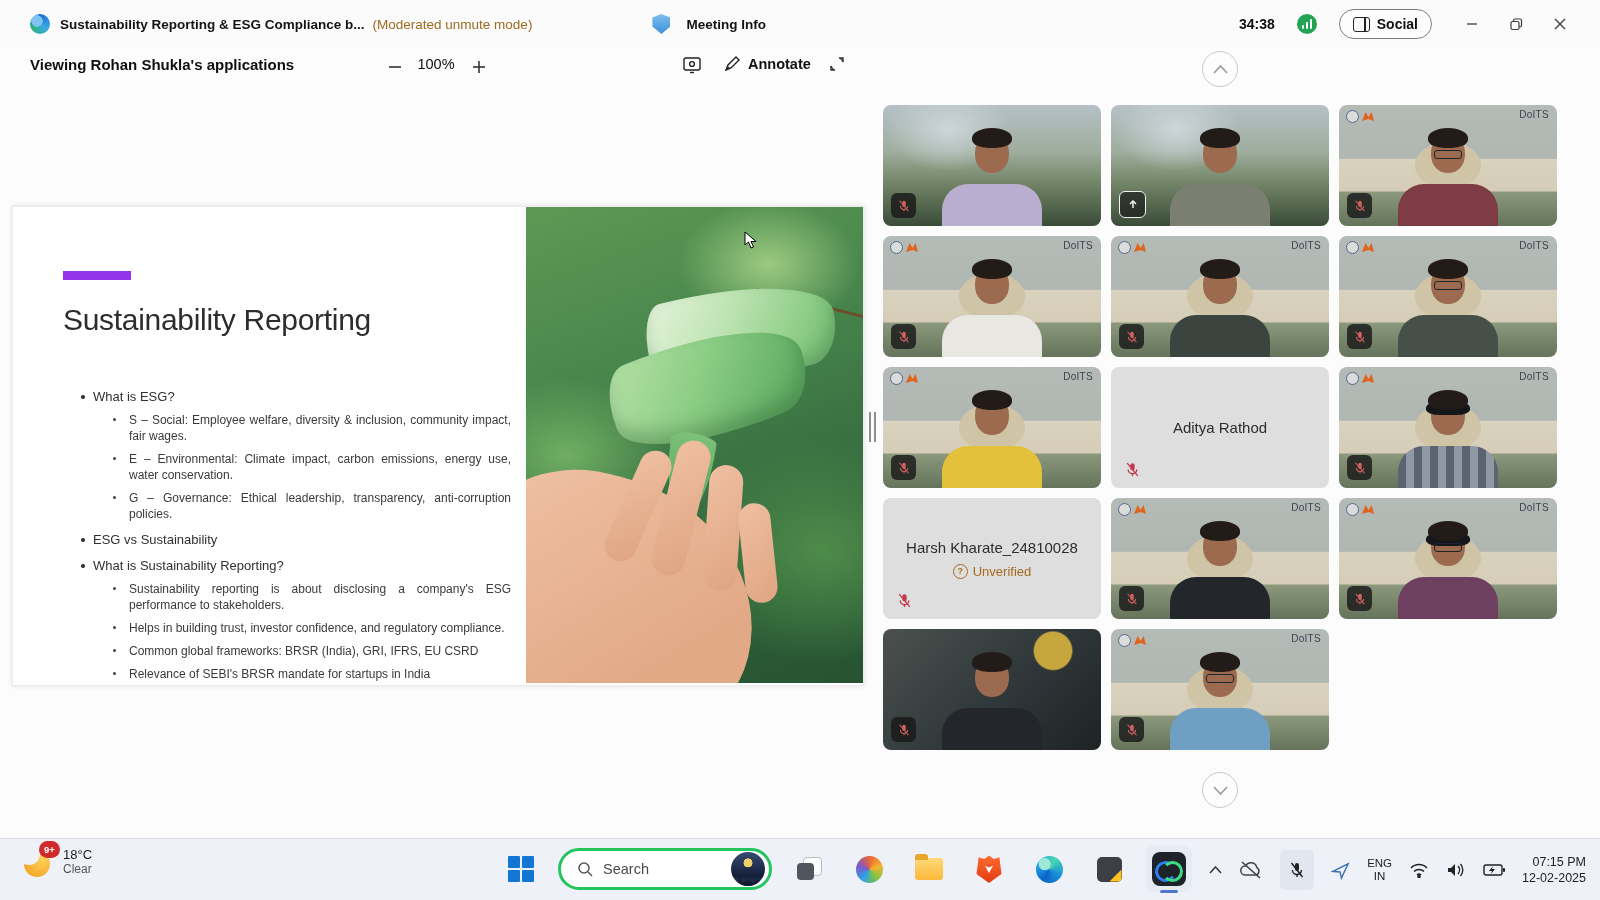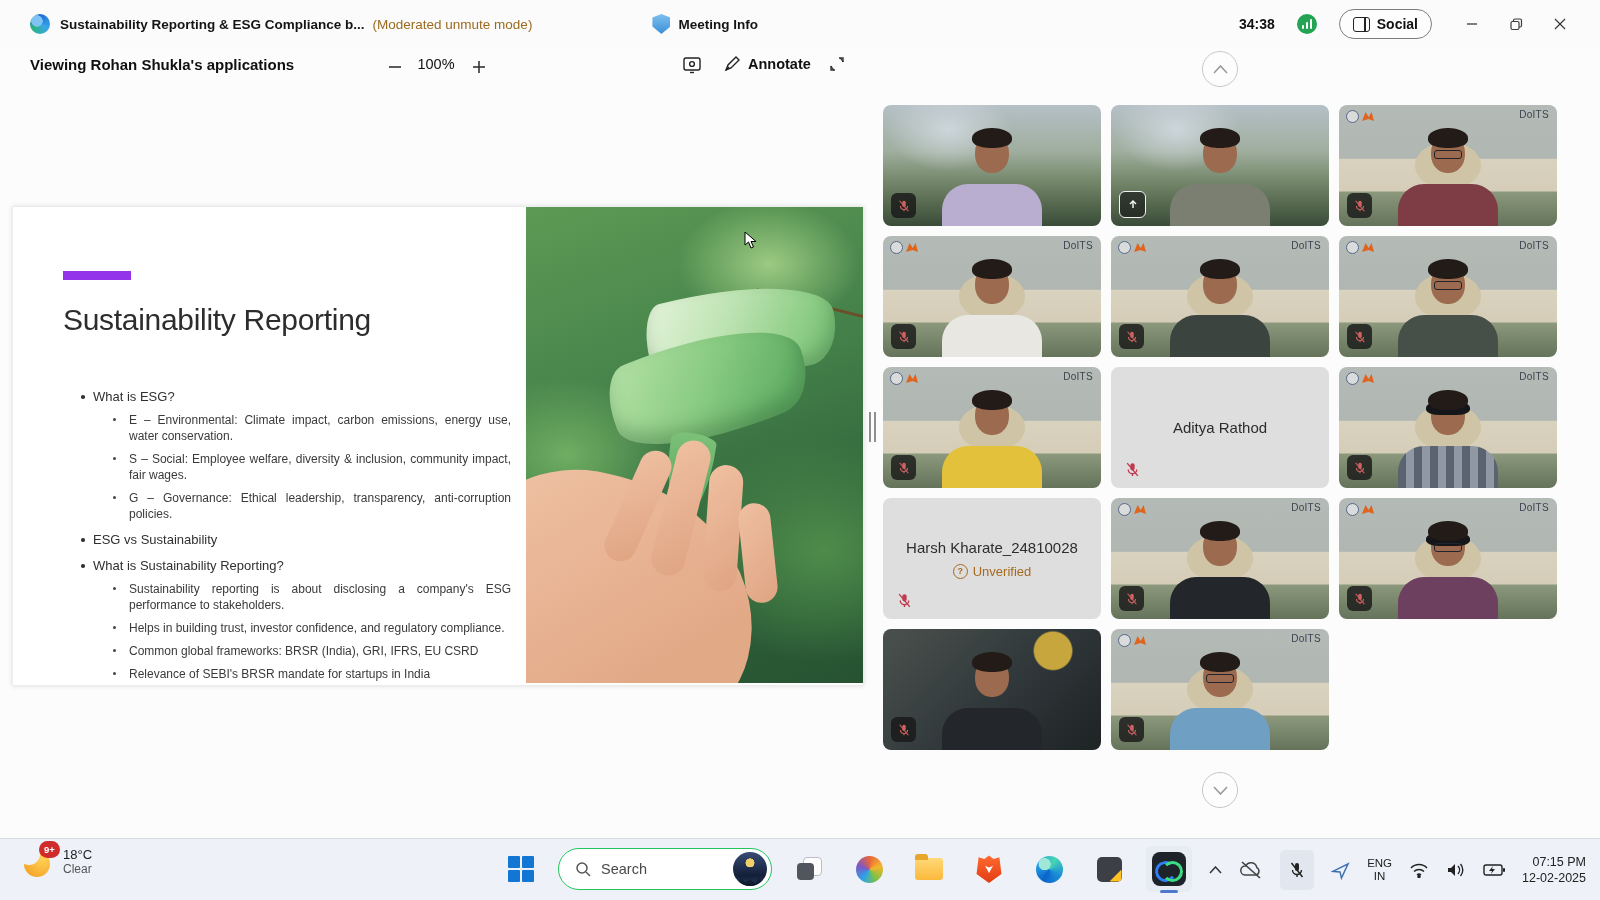--- a/index.html
+++ b/index.html
@@ -8,21 +8,21 @@
   svg{display:block}
   
   #titlebar{position:absolute;left:0;top:0;width:1600px;height:48px;background:#fbfbfb;display:flex;align-items:center;}
   .wbx-logo{width:20px;height:20px;margin-left:30px;border-radius:50%;
     background:radial-gradient(circle at 35% 35%,#7ec3f2 0 30%,transparent 32%),
                conic-gradient(#1b6fd4,#39a7e8,#2bb380,#1b6fd4);}
   .mtitle{margin-left:10px;font-size:13.5px;font-weight:700;color:#141414;}
   .modenote{margin-left:8px;font-size:13.5px;color:#9c6b1f;}
   .shield{width:18px;height:20px;margin-left:120px;background:linear-gradient(#7ec0f0,#3b8fd8);
     clip-path:polygon(50% 0,100% 18%,100% 62%,50% 100%,0 62%,0 18%);}
-  .minfo{margin-left:8px;font-size:13.5px;font-weight:700;color:#141414;}
+  .minfo{margin-left:16px;font-size:13.5px;font-weight:700;color:#141414;}
   .tright{position:absolute;right:0;top:0;height:48px;display:flex;align-items:center;}
   .timer{font-size:14px;font-weight:700;color:#101010;}
   .conn{width:20px;height:20px;border-radius:50%;background:#23a455;margin-left:22px;position:relative;}
   .conn i{position:absolute;bottom:5px;width:2.5px;background:#fff;border-radius:1px;}
   .conn i:nth-child(1){left:5px;height:4px}.conn i:nth-child(2){left:9px;height:7px}.conn i:nth-child(3){left:13px;height:10px}
   .layoutbtn{margin-left:22px;height:28px;padding:0 13px;border:1px solid #7d7d7d;border-radius:15px;
     display:flex;align-items:center;gap:7px;background:#fdfdfd;cursor:default;}
   .layoutbtn .gl{width:15px;height:13px;border:1.6px solid #222;border-radius:3px;position:relative;}
   .layoutbtn .gl::before{content:"";position:absolute;top:0;bottom:0;right:3px;width:1.6px;background:#222;}
   .layoutbtn span{font-size:14px;font-weight:700;color:#111;}
@@ -122,21 +122,21 @@
   .wicon{position:relative;width:30px;height:30px;}
   .wmoon{position:absolute;left:0;bottom:0;width:26px;height:26px;border-radius:50%;
     background:radial-gradient(circle at 70% 30%,#ffd257,#f29a1d);}
   .wmoon::after{content:"";position:absolute;left:-6px;top:-8px;width:22px;height:22px;border-radius:50%;background:#eef2f8;}
   .wbadge{position:absolute;right:-6px;top:-6px;min-width:17px;height:17px;border-radius:9px;background:#cf2b2b;
     color:#fff;font-size:9.5px;font-weight:700;display:flex;align-items:center;justify-content:center;padding:0 2px;}
   .wtemp{font-size:13px;color:#1c1c1c;line-height:15px;}
   .wcond{font-size:12px;color:#555;line-height:15px;}
   .tb-center{position:absolute;left:498px;top:7px;display:flex;align-items:center;gap:14px;}
   .tb-ic{width:46px;height:46px;display:flex;align-items:center;justify-content:center;border-radius:6px;}
-  .searchbox{width:214px;height:42px;border-radius:21px;background:#fff;border:1px solid #22c55e;
+  .searchbox{width:214px;height:42px;border-radius:21px;background:#fff;border:3px solid #22c55e;
     display:flex;align-items:center;padding:0 4px 0 16px;gap:10px;box-sizing:border-box;}
   .searchbox .stext{flex:1;font-size:14.5px;color:#4a4a4a;}
   .nightpic{width:34px;height:34px;border-radius:50%;overflow:hidden;position:relative;
     background:radial-gradient(9px 9px at 50% 32%,#f0d06a 0 48%,transparent 52%),linear-gradient(#394c74,#131f38 70%,#2c3c5e);}
   .nightpic::after{content:"";position:absolute;bottom:0;left:0;right:0;height:12px;
     background:linear-gradient(transparent,#0c1526);clip-path:polygon(0 100%,0 40%,15% 70%,25% 30%,35% 70%,50% 45%,65% 75%,78% 35%,88% 70%,100% 45%,100% 100%);}
   .startic{width:26px;height:26px;display:grid;grid-template-columns:12px 12px;grid-auto-rows:12px;gap:2px;}
   .startic i{background:#1176d4;border-radius:1px;}
   .tview{position:relative;width:24px;height:24px;}
   .tview i{position:absolute;border-radius:4px;}
@@ -256,22 +256,22 @@
       </svg>
   </div>
 
   <div id="slide">
     <div class="accentbar"></div>
     <div class="stitle">
       <div>Sustainability Reporting</div>
     </div>
     <div class="bullets">
       <div class="b1"><span class="dot"></span><span>What is ESG?</span></div>
+      <div class="b2"><span class="dot"></span><span>S – Social: Employee welfare, diversity &amp; inclusion, community impact, fair wages.</span></div>
       <div class="b2"><span class="dot"></span><span>E – Environmental: Climate impact, carbon emissions, energy use, water conservation.</span></div>
-      <div class="b2"><span class="dot"></span><span>S – Social: Employee welfare, diversity &amp; inclusion, community impact, fair wages.</span></div>
       <div class="b2"><span class="dot"></span><span>G – Governance: Ethical leadership, transparency, anti-corruption policies.</span></div>
       <div class="b1"><span class="dot"></span><span>ESG vs Sustainability</span></div>
       <div class="b1"><span class="dot"></span><span>What is Sustainability Reporting?</span></div>
       <div class="b2"><span class="dot"></span><span>Sustainability reporting is about disclosing a company's ESG performance to stakeholders.</span></div>
       <div class="b2"><span class="dot"></span><span>Helps in building trust, investor confidence, and regulatory compliance.</span></div>
       <div class="b2"><span class="dot"></span><span>Common global frameworks: BRSR (India), GRI, IFRS, EU CSRD</span></div>
       <div class="b2"><span class="dot"></span><span>Relevance of SEBI's BRSR mandate for startups in India</span></div>
     </div>
     <div class="photo">
       <div class="stem"></div>

